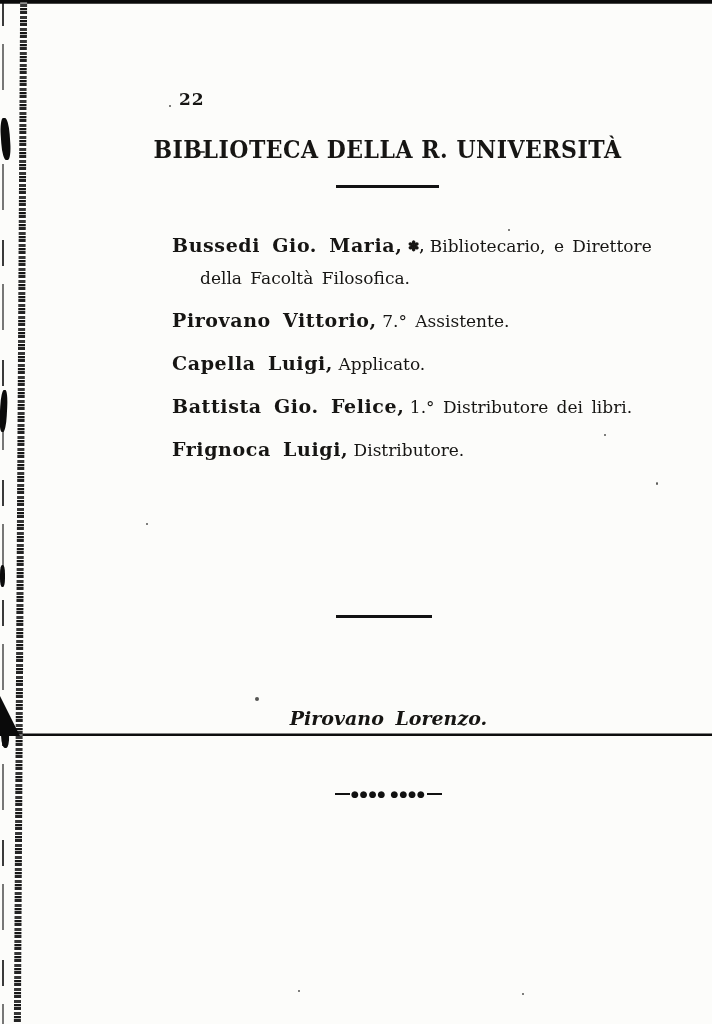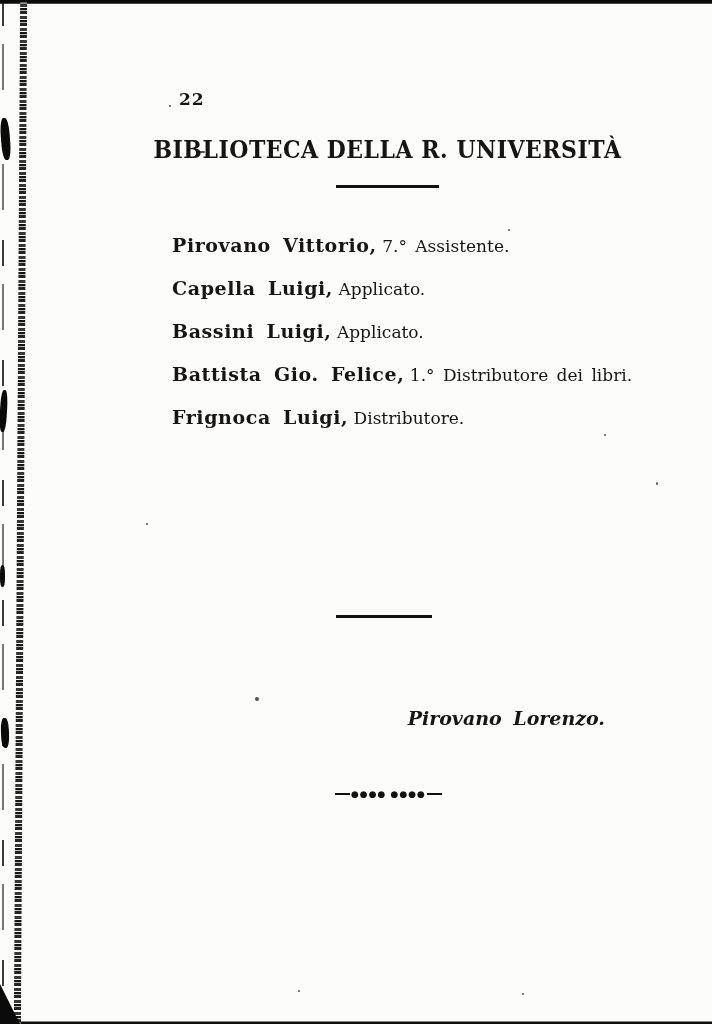--- a/index.html
+++ b/index.html
@@ -3,21 +3,21 @@
 <meta charset="utf-8">
 <style>
   html, body {
     margin: 0; padding: 0;
     width: 712px; height: 1024px;
     background: #fcfcfa;
     overflow: hidden;
   }
   .page {
     position: relative;
-    width: 712px; height: 1024px;
+    width: 712px; height: 736px;
     font-family: "DejaVu Serif", "Liberation Serif", serif;
     color: #161513;
   }
 
   
   .top-edge {
     position: absolute; left: 0; top: 0; width: 712px; height: 5px;
     background: linear-gradient(to bottom, #0a0a0a 0 60%, rgba(10,10,10,.75) 60% 80%, transparent 80%);
   }
   .bottom-edge {
@@ -83,21 +83,21 @@
   .badge { font-weight: bold; font-size: 14px; position: relative; top: -1px; }
   .role { font-size: 17px; word-spacing: 3px; }
 
   .subsection-heading {
     position: absolute; left: 172px; top: 672px; width: 433px;
     text-align: center;
     font-size: 16px; font-weight: bold; letter-spacing: 1.5px;
   }
   .subsection-name {
     position: absolute; left: 172px; top: 707px; width: 433px;
-    text-align: right;
+    text-align: center;
     font-size: 19px; font-weight: bold; font-style: italic;
     word-spacing: 5px;
   }
 
   .ornament {
     position: absolute; left: 172px; top: 789px; width: 433px;
     display: flex; align-items: center; justify-content: center;
   }
   .orn-line { width: 15px; height: 2px; background: #111; }
   .orn-beads {
@@ -131,36 +131,38 @@
   <div class="speck" style="left:298px; top:990px; width:2px; height:2px;"></div>
   <div class="speck" style="left:522px; top:993px; width:2px; height:2px;"></div>
 
   <div class="page-number">22</div>
 
   <div class="title">BIBLIOTECA DELLA R. UNIVERSITÀ</div>
   <div class="rule r1"></div>
 
   <div class="staff-list">
 
+    <p class="entry">
+      <span class="nm">Bussedi Gio. Maria,</span>
+      <span class="badge">✽,</span>
+      <span class="role">Bibliotecario, e Direttore</span><br>
+      <span class="role">della Facoltà Filosofica.</span>
+    </p>
 
     <p class="entry">
       <span class="nm">Pirovano Vittorio,</span>
       <span class="role">7.° Assistente.</span>
     </p>
 
 
     <p class="entry">
       <span class="nm">Capella Luigi,</span>
       <span class="role">Applicato.</span>
     </p>
 
-    <p class="entry">
-      <span class="nm">Bassini Luigi,</span>
-      <span class="role">Applicato.</span>
-    </p>
 
     <p class="entry">
       <span class="nm">Battista Gio. Felice,</span>
       <span class="role">1.° Distributore dei libri.</span>
     </p>
 
 
     <p class="entry">
       <span class="nm">Frignoca Luigi,</span>
       <span class="role">Distributore.</span>

